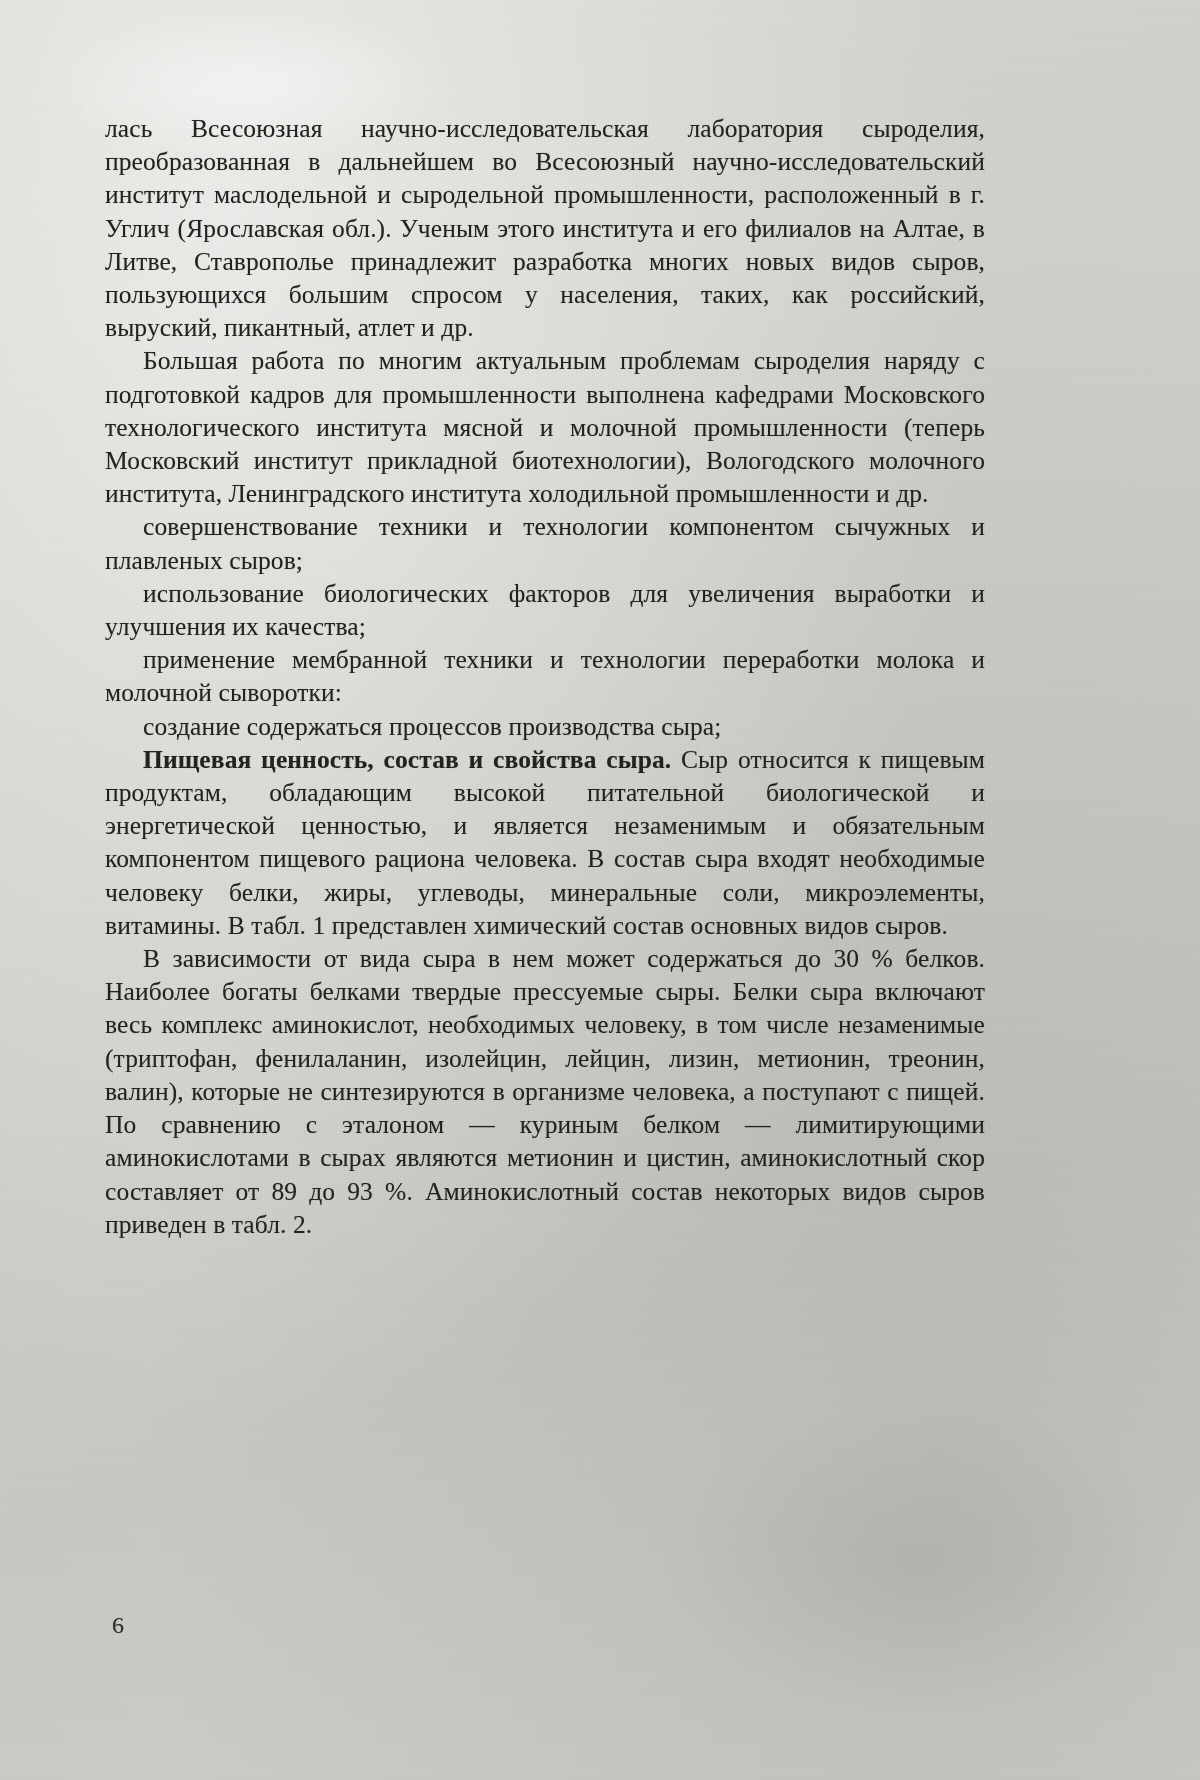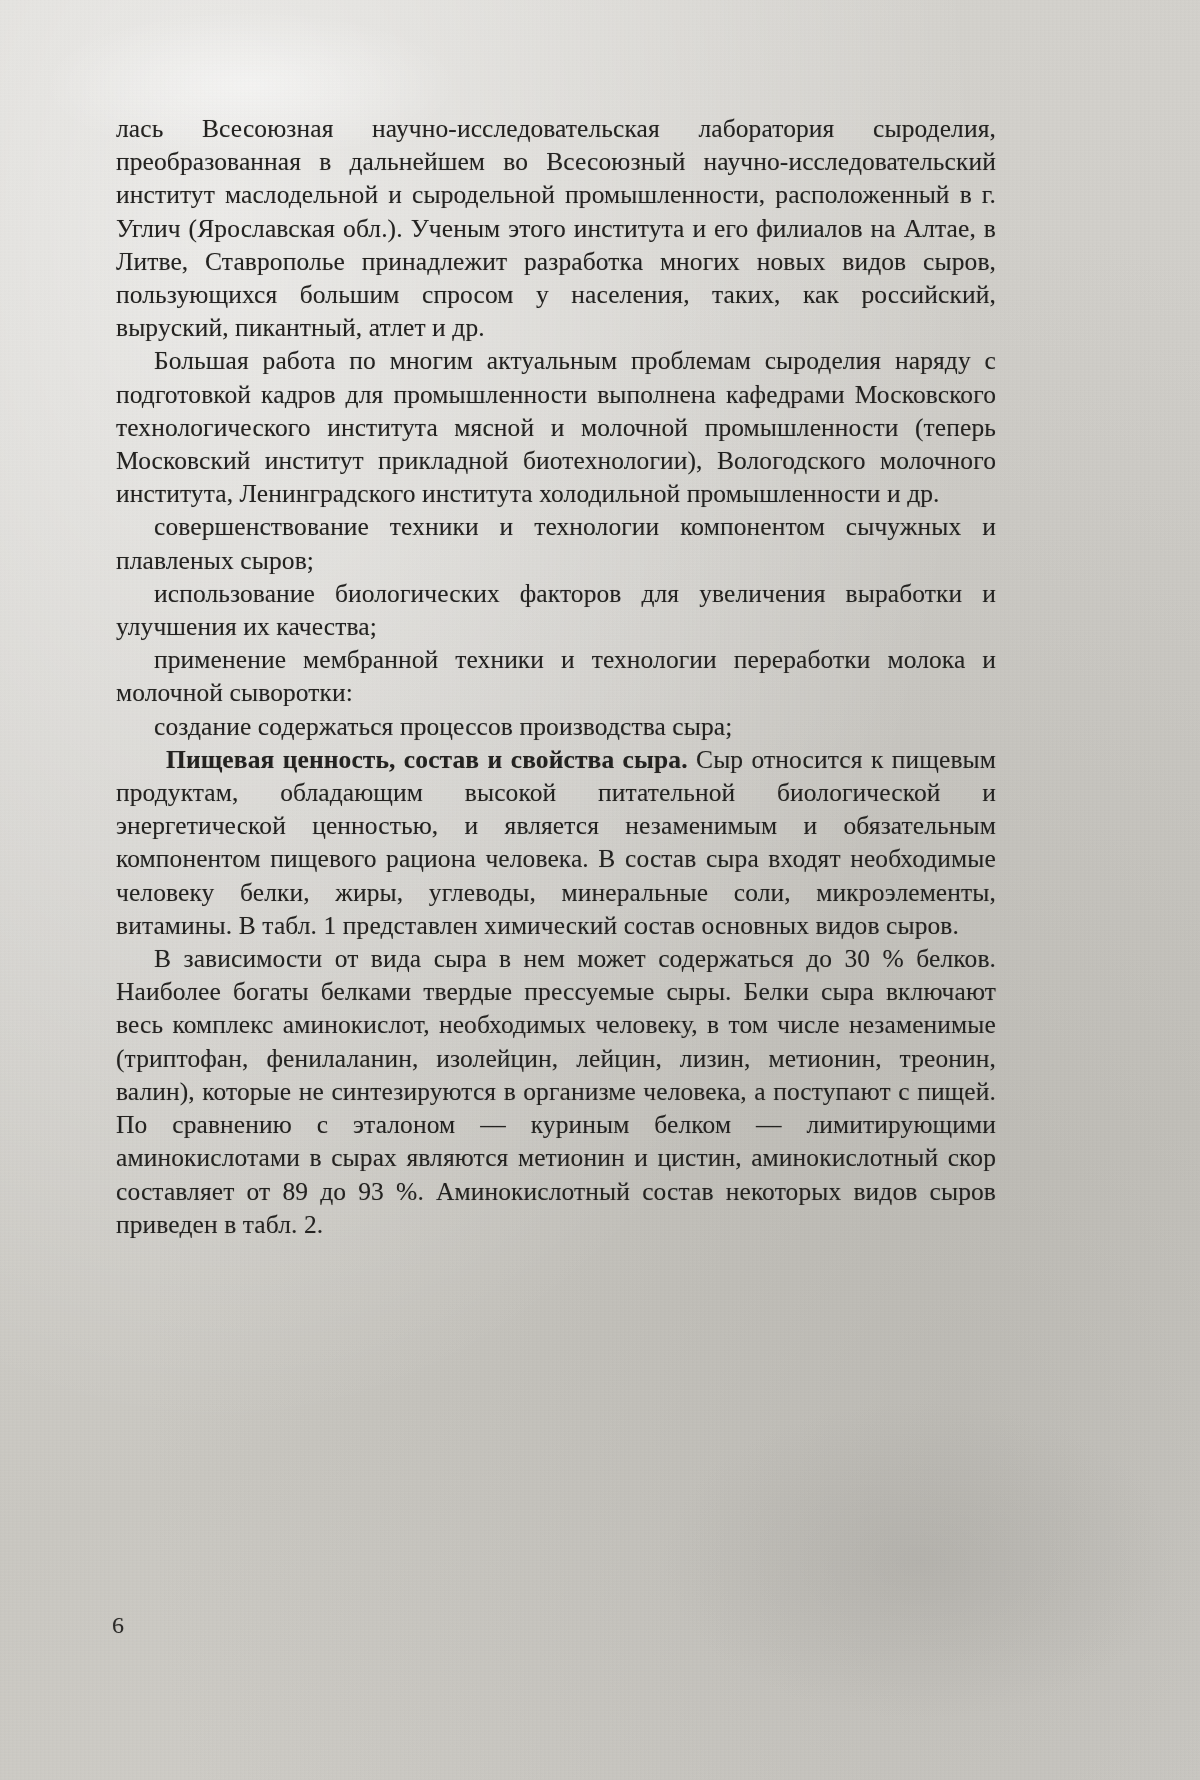--- a/index.html
+++ b/index.html
@@ -40,21 +40,21 @@
   }
   .smudge-br {
     position: absolute;
     right: 20px; bottom: 60px;
     width: 520px; height: 320px;
     background: radial-gradient(ellipse at center, rgba(150,148,143,0.28), rgba(255,255,255,0) 70%);
     pointer-events: none;
   }
   .text-col {
     position: absolute;
-    left: 116px;
+    left: 105px;
     top: 112px;
     width: 880px;
   }
   p {
     margin: 0;
     font-size: 25.5px;
     line-height: 33.2px;
     text-align: justify;
     text-justify: inter-word;
     color: #22211f;
@@ -62,21 +62,20 @@
     text-shadow: 0 0 1px rgba(70,68,64,0.28);
   }
   p.indent {
     text-indent: 38px;
   }
   p.nospace {
     text-indent: 0;
   }
   .b {
     font-weight: bold;
-    margin-left: 12px;
   }
   .folio {
     position: absolute;
     left: 112px;
     top: 1612px;
     font-size: 24px;
     color: #2a2927;
     font-family: "Liberation Serif", serif;
     text-shadow: 0 0 1px rgba(70,68,64,0.3);
   }

